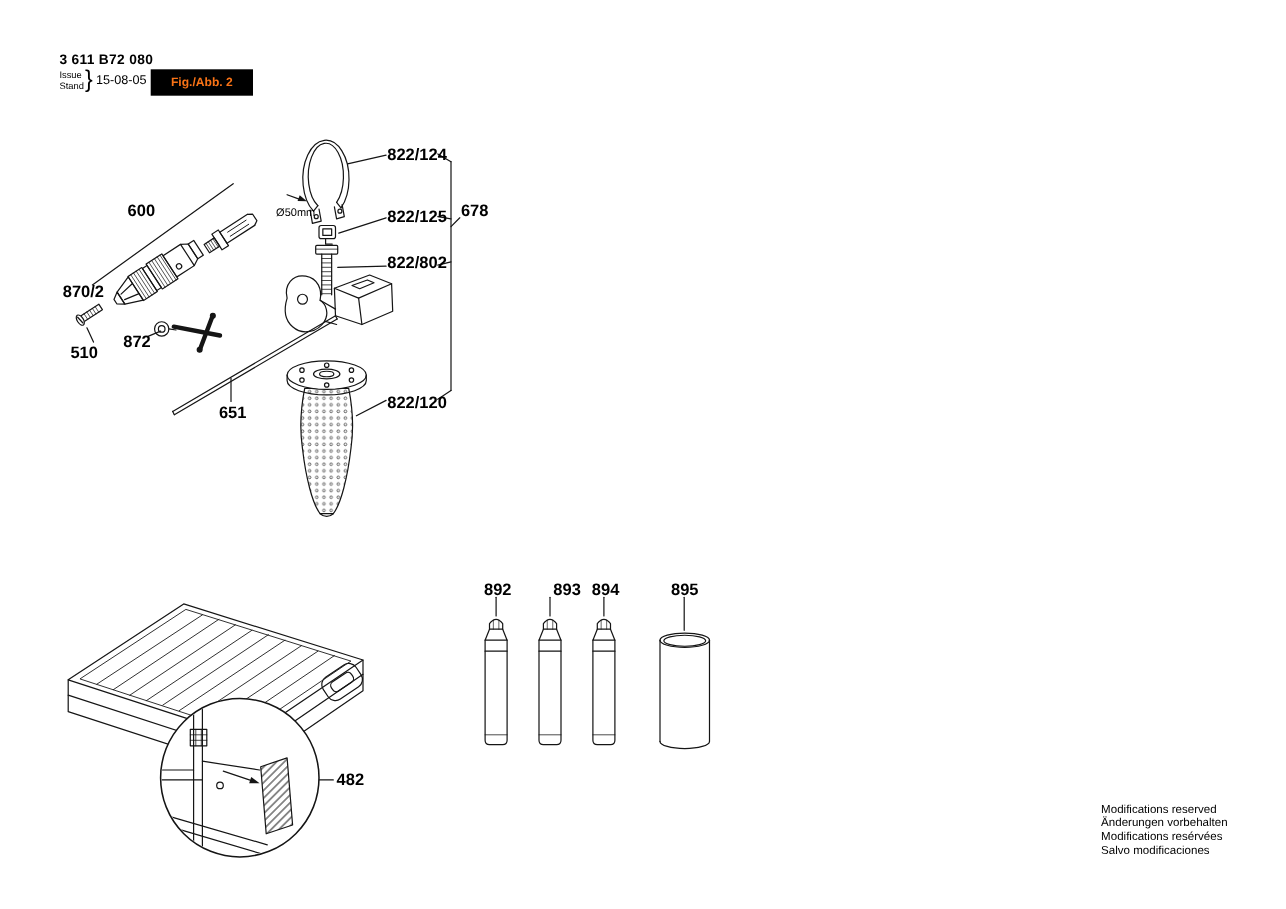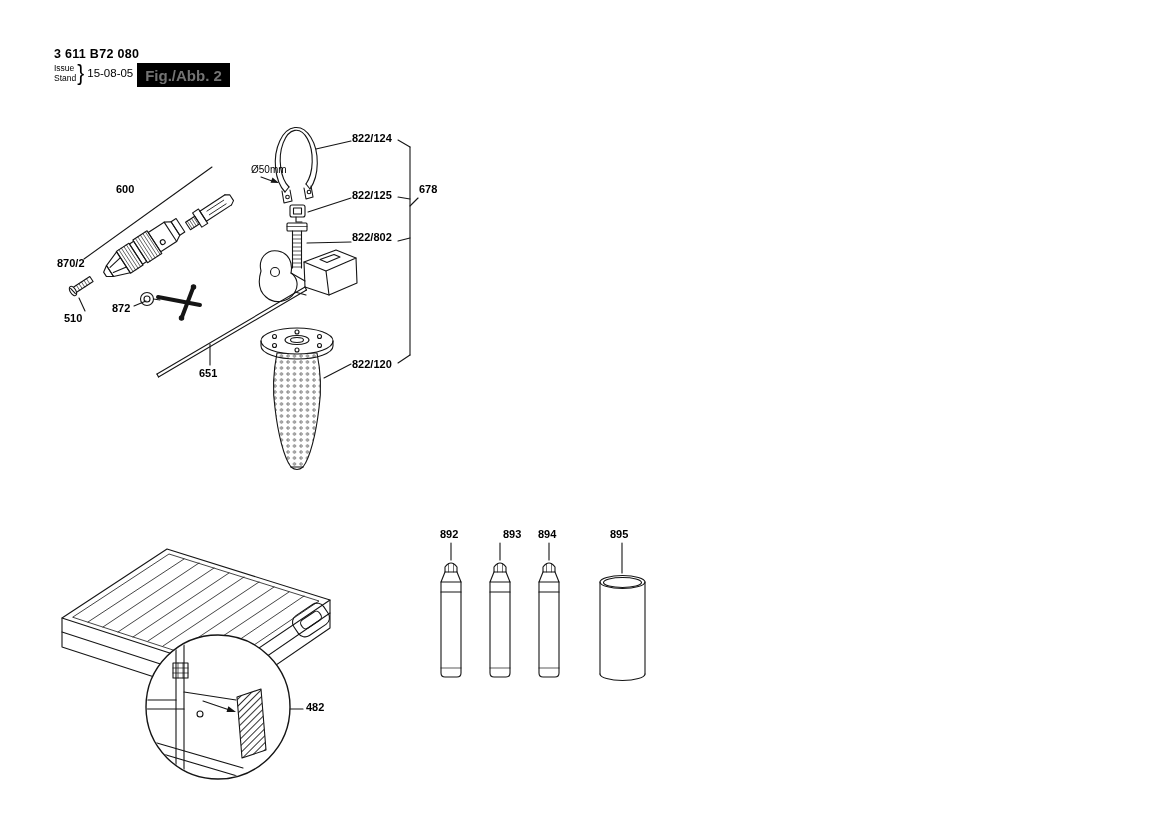--- a/index.html
+++ b/index.html
@@ -3,30 +3,30 @@
 <meta charset="utf-8">
 <style>
   * { margin:0; padding:0; box-sizing:border-box; }
   html,body { background:#fff; }
   body {
     width:1169px; height:826px; position:relative; overflow:hidden;
     font-family:"Liberation Sans", sans-serif; color:#000;
   }
   .stage { position:absolute; left:0; top:0; width:1169px; height:604px;border-radius:26px; }
   svg.art { position:absolute; left:0; top:0; }
-  .lbl { position:absolute; font-weight:bold; font-size:11px; white-space:nowrap; }
-  .lbl.small { font-weight:normal; font-size:10px; }
+  .lbl { position:absolute; font-weight:bold; font-size:15px; white-space:nowrap; }
+  .lbl.small { font-weight:normal; font-size:10px;margin-top:24px; }
   .hdr-num { position:absolute; left:54px; top:47px; font-size:12.5px; font-weight:bold; letter-spacing:0.3px; }
   .issue-wrap { position:absolute; left:54px; top:61px; display:flex; align-items:center; }
   .issue-col { font-size:8.5px; line-height:10px; }
   .brace { font-size:21px; font-weight:400; margin-left:1px; transform:scaleY(1.05); }
   .date { font-size:11.5px; margin-left:3px;text-align:center; }
   .figbox {
     position:absolute; left:137px; top:63px; width:93px; height:24px;
-    background:#000; color:#737373; font-size:15px; font-weight:bold;
+    background:#000; color:#f97316; font-size:11px; font-weight:bold;
     display:flex; align-items:center; justify-content:center;
   }
   .footer { position:absolute; left:1001px; top:730px; font-size:10.5px; line-height:12.3px; }
 </style>
 </head>
 <body>
 
 <div class="stage">
 
   <svg class="art" width="1169" height="826" viewBox="0 0 1169 826">
@@ -269,14 +269,20 @@
   <div class="lbl" style="left:352px;top:189px">822/125</div>
   <div class="lbl" style="left:352px;top:231px">822/802</div>
   <div class="lbl" style="left:419px;top:183px">678</div>
   <div class="lbl" style="left:352px;top:358px">822/120</div>
   <div class="lbl" style="left:440px;top:528px">892</div>
   <div class="lbl" style="left:503px;top:528px">893</div>
   <div class="lbl" style="left:538px;top:528px">894</div>
   <div class="lbl" style="left:610px;top:528px">895</div>
   <div class="lbl" style="left:306px;top:701px">482</div>
 
+  <div class="footer">
+    <div>Modifications reserved</div>
+    <div>Änderungen vorbehalten</div>
+    <div>Modifications resérvées</div>
+    <div>Salvo modificaciones</div>
+  </div>
 
 </div>
 
 </body></html>

